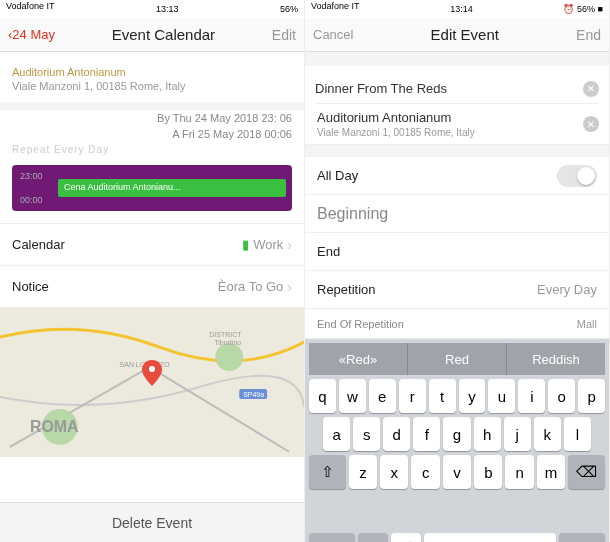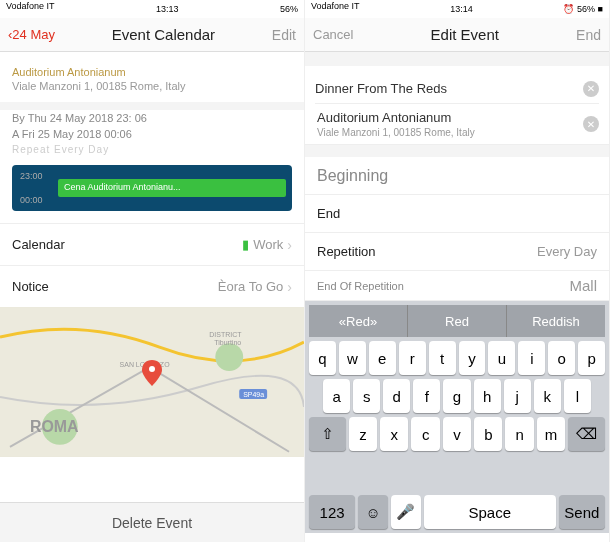--- a/index.html
+++ b/index.html
@@ -12,23 +12,23 @@
 .nav-left { color: #e03020; font-size: 13px; display: flex; align-items: center; }
 .nav-title { font-size: 15px; color: #222; font-weight: 500; }
 .nav-right { color: #999; font-size: 14px; }
 .nav-right2 { color: #999; font-size: 14px; }
 .content { flex: 1; overflow: hidden; }
 .pad { padding: 10px 12px; }
 .title-lg { font-size: 16px; color: #000; }
 .sub1 { font-size: 11px; color: #b94; margin-top: 4px; }
 .sub2 { font-size: 11px; color: #999; margin-top: 2px; }
 .gap { height: 8px; background: #f4f4f4; }
-.line { font-size: 11px; color: #888; padding: 2px 12px; }
+.line { font-size: 11px; color: #888; padding: 2px 12px; text-align: right; }
 .repeat { font-size: 10px; color: #ccc; padding: 2px 12px; letter-spacing: 1px; }
-.timeline { margin: 8px 12px 12px; background: #0c4a6e; border-radius: 4px; padding: 8px; position: relative; height: 46px; }
+.timeline { margin: 8px 12px 12px; background: #701a75; border-radius: 4px; padding: 8px; position: relative; height: 46px; }
 .timeline .hrs { position: absolute; left: 8px; font-size: 9px; color: #aaa; }
 .hrs.top { top: 6px; } .hrs.bot { bottom: 6px; text-align: right; }
 .event-bar { position: absolute; left: 46px; right: 6px; top: 14px; height: 18px; background: #3ac040; border-radius: 2px; color: #fff; font-size: 9px; padding: 3px 6px; overflow: hidden; }
 .row { height: 42px; display: flex; align-items: center; justify-content: space-between; padding: 0 12px; border-top: 1px solid #eee; }
 .row-label { font-size: 13px; color: #222; }
 .row-value { font-size: 13px; color: #999; display: flex; align-items: center; gap: 4px; }
 .chev { color: #ccc; font-size: 14px; }
 .map { height: 150px; background: #e8e6d9; position: relative; overflow: hidden; }
 .map svg { width: 100%; height: 100%; }
 .pin { position: absolute; left: 50%; top: 55%; transform: translate(-50%, -100%); }
@@ -158,32 +158,36 @@
       <span class="input-text">Dinner From The Reds</span>
       <span class="clear-btn">✕</span>
     </div>
     <div class="loc-block">
       <div class="loc-title">Auditorium Antonianum</div>
       <div class="loc-sub">Viale Manzoni 1, 00185 Rome, Italy</div>
       <span class="clear-btn loc-clear">✕</span>
     </div>
     <div style="height:12px;background:#f4f4f4"></div>
     <div class="row2">
+      <span class="lbl">All Day</span>
+      <div class="toggle"></div>
+    </div>
+    <div class="row2">
       <span class="lbl" style="font-size:16px;color:#888">Beginning</span>
     </div>
     <div class="row2">
       <span class="lbl">End</span>
     </div>
     <div class="row2">
       <span class="lbl">Repetition</span>
       <span class="val">Every Day</span>
     </div>
     <div class="row2" style="height:30px">
       <span class="lbl" style="font-size:11px;color:#888">End Of Repetition</span>
-      <span class="val" style="font-size:15px">Mall</span>
+      <span class="val" style="font-size:11px">Mall</span>
     </div>
     <div class="kbd">
       <div class="sugg">
         <div>«Red»</div>
         <div>Red</div>
         <div>Reddish</div>
       </div>
       <div class="krow">
         <div class="key">q</div>
         <div class="key">w</div>

